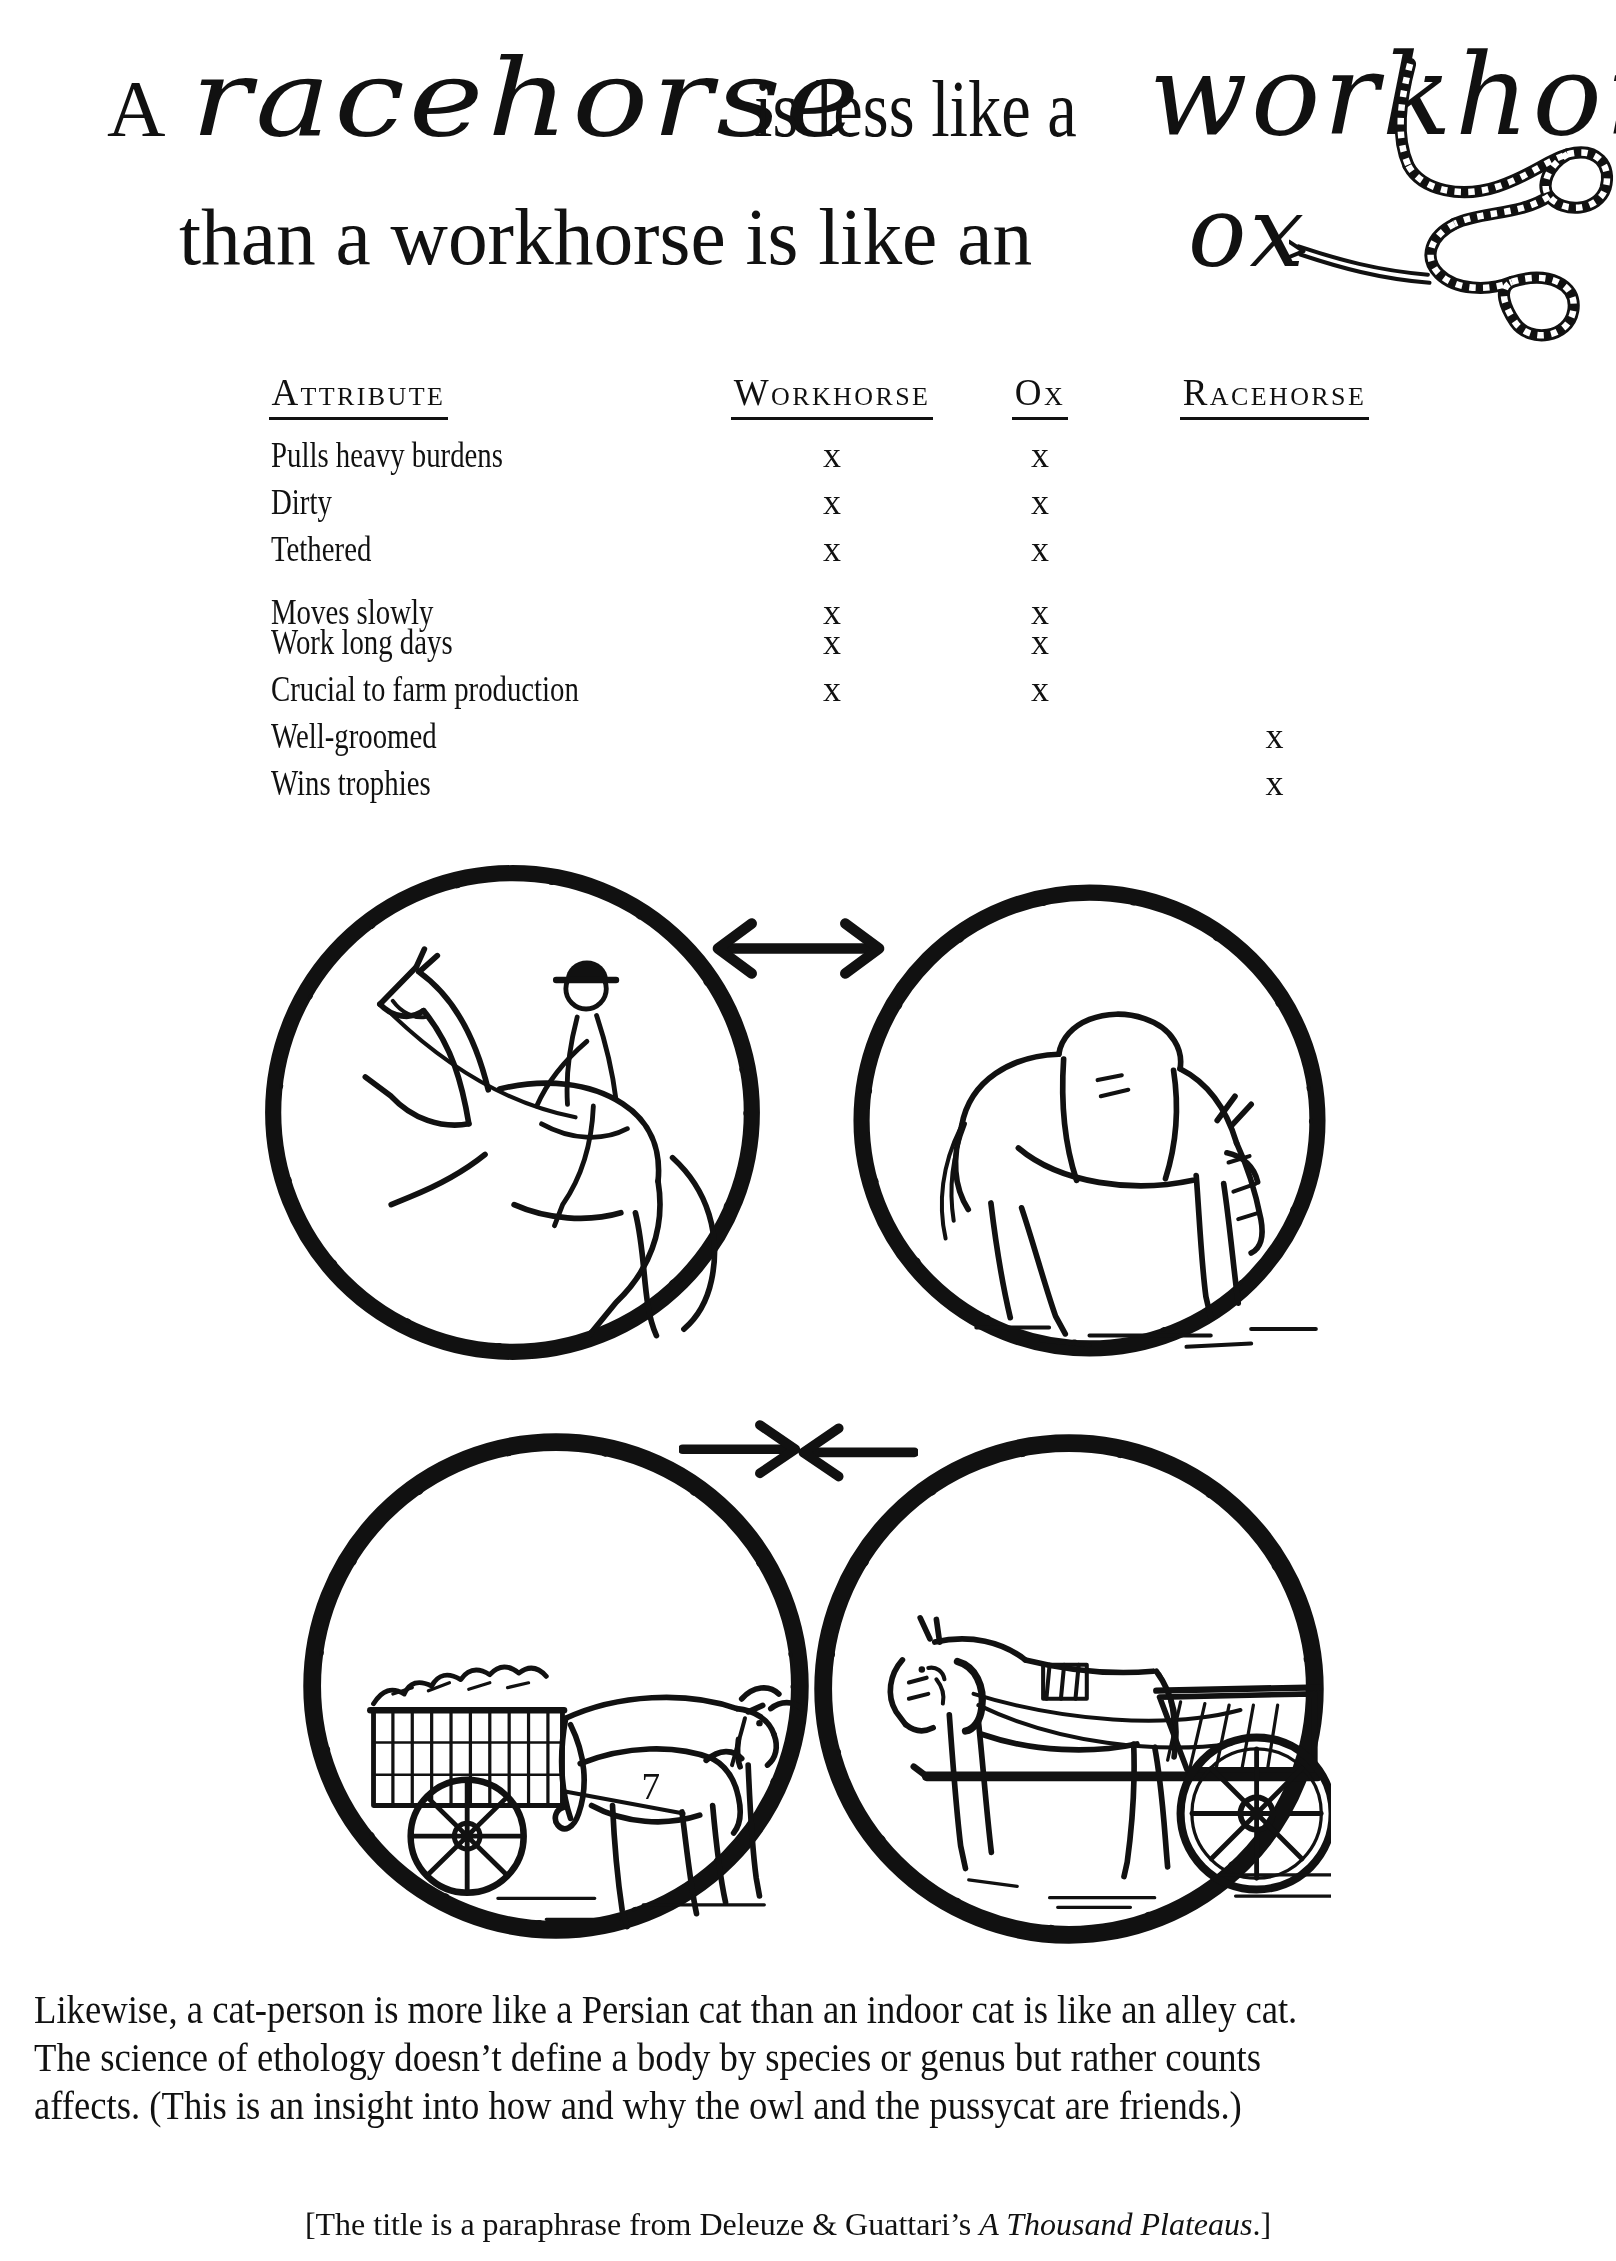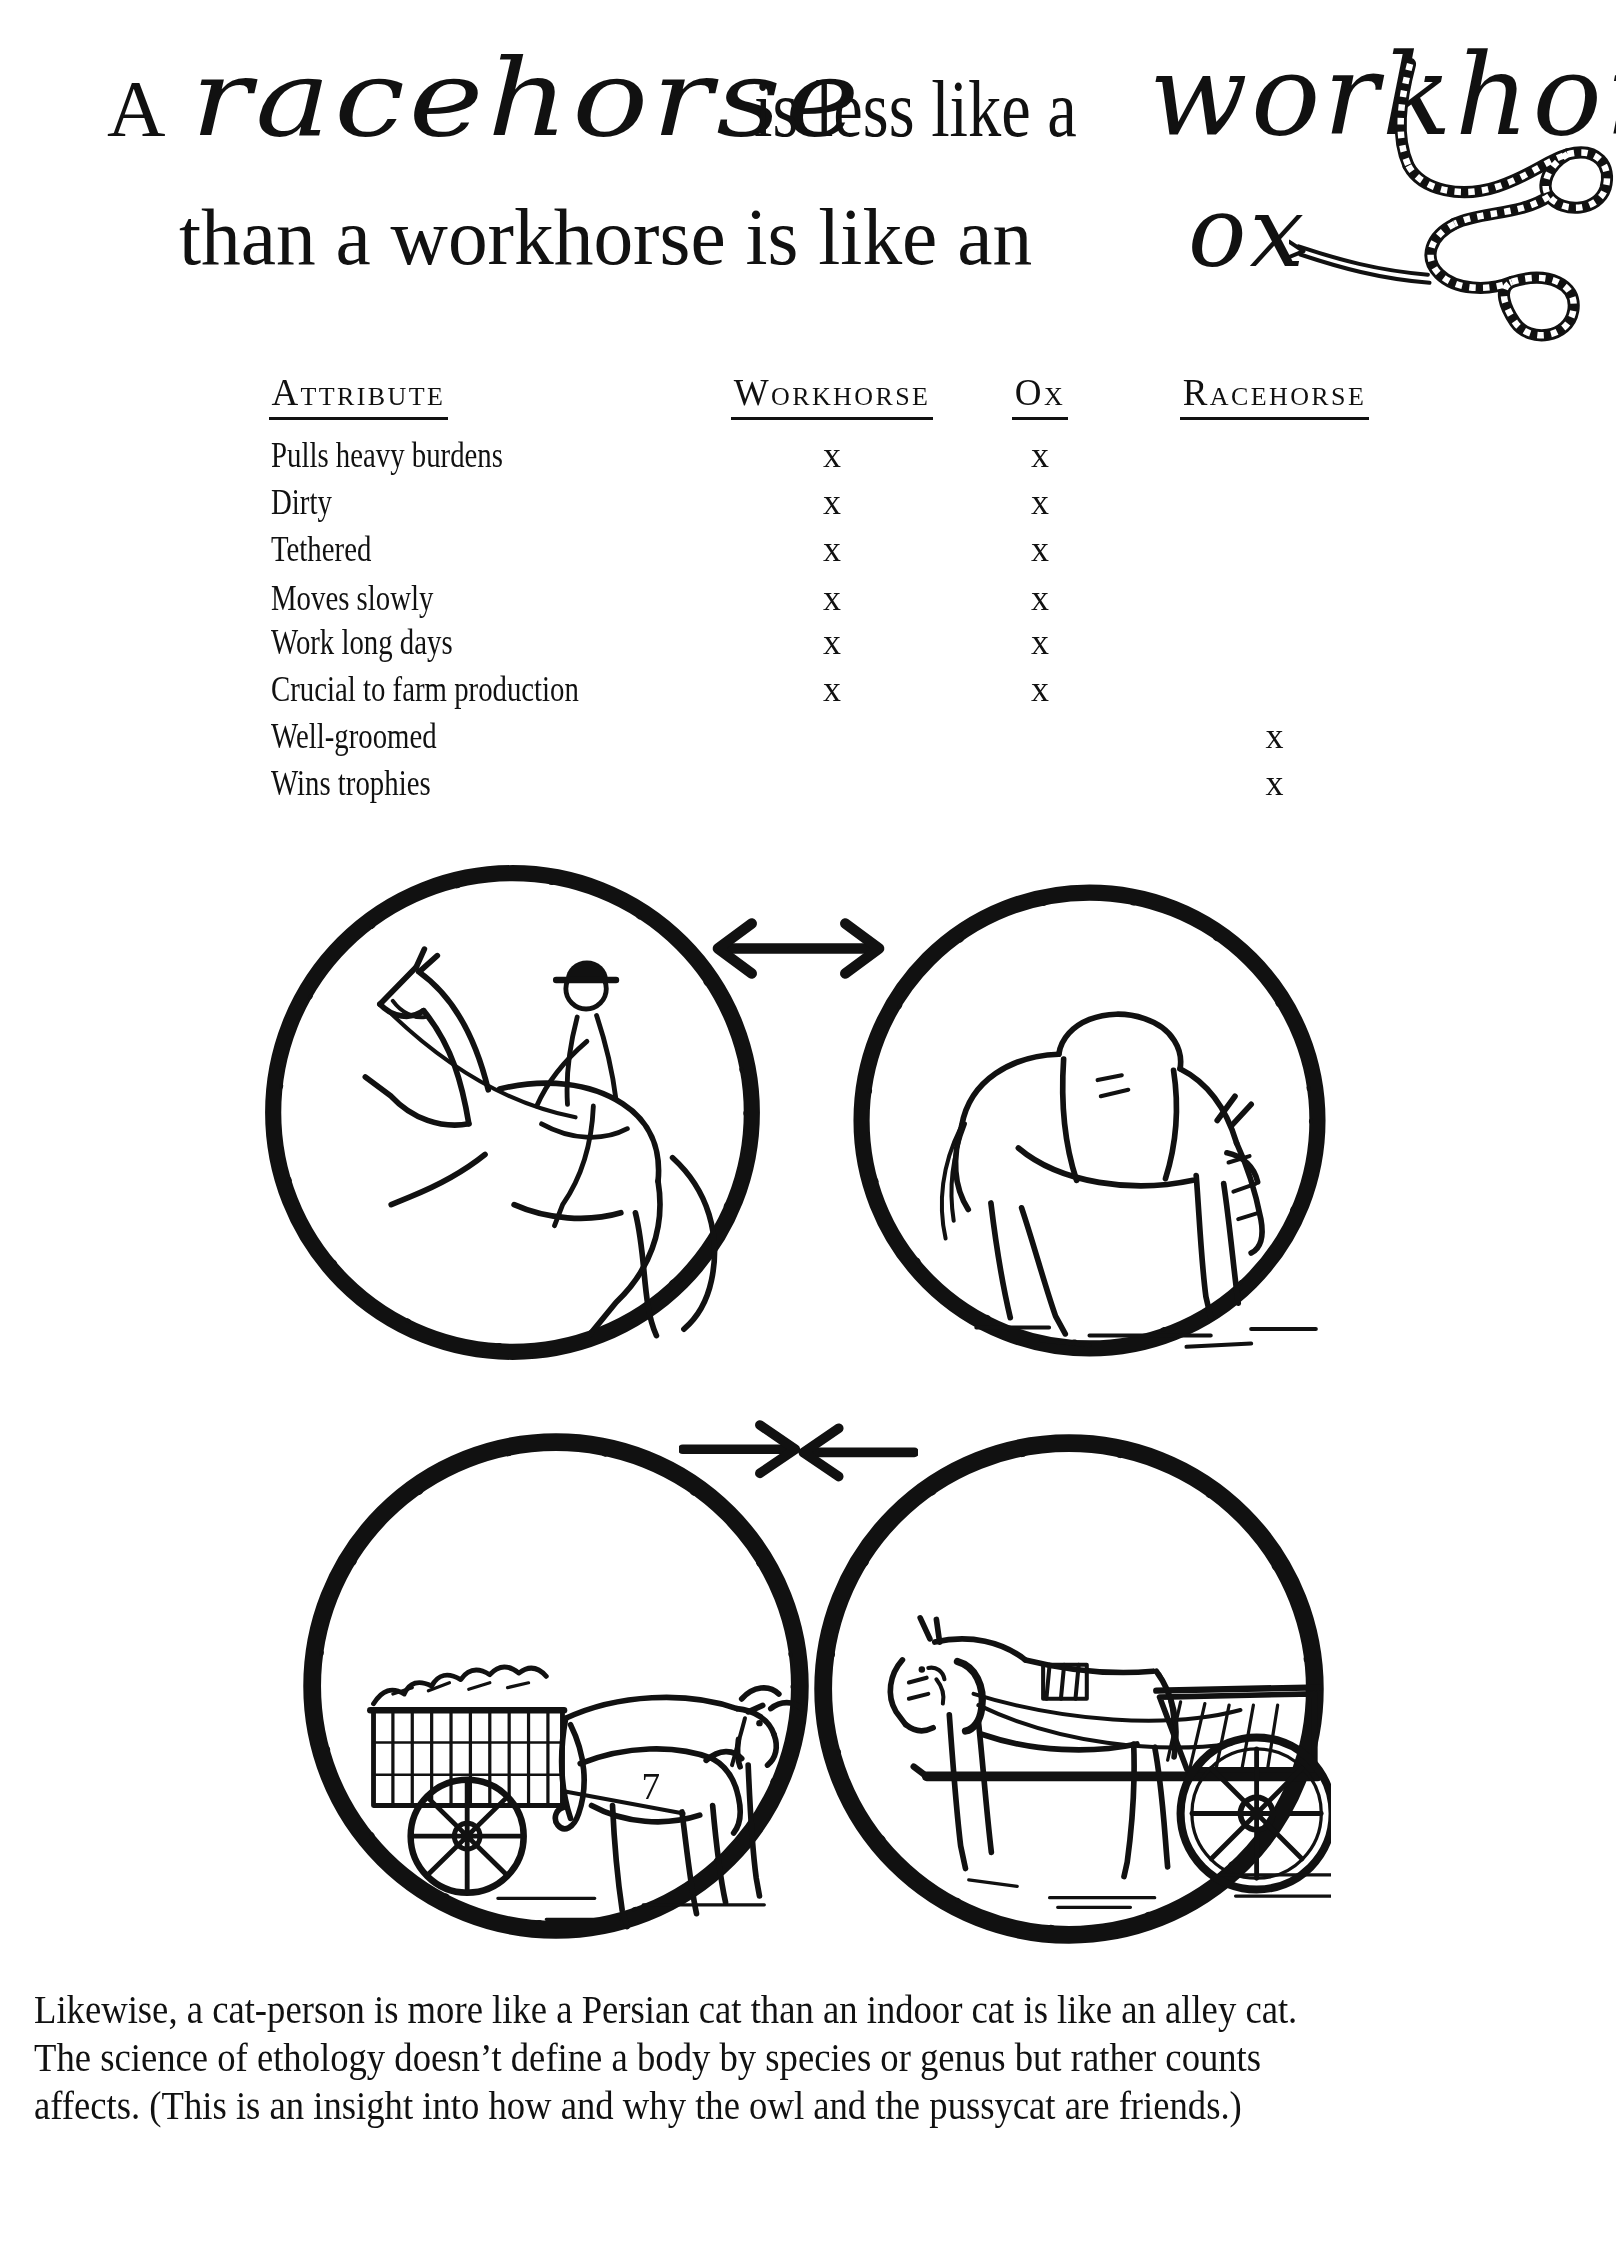--- a/index.html
+++ b/index.html
@@ -80,21 +80,21 @@
         <span class="cell xmark" style="left:711px;top:4.8px;width:242px;">x</span>
         <span class="cell xmark" style="left:939px;top:4.8px;width:202px;">x</span>
         <span class="cell xmark" style="left:1145px;top:4.8px;width:259px;"></span>
       </div>
       <div class="abs" style="left:0;top:94px;width:1616px;height:47px;">
         <span class="abs rowlabel" style="left:271px;top:4.8px;">Tethered</span>
         <span class="cell xmark" style="left:711px;top:4.8px;width:242px;">x</span>
         <span class="cell xmark" style="left:939px;top:4.8px;width:202px;">x</span>
         <span class="cell xmark" style="left:1145px;top:4.8px;width:259px;"></span>
       </div>
-      <div class="abs" style="left:0;top:143px;width:1616px;height:47px;">
+      <div class="abs" style="left:0;top:157px;width:1616px;height:47px;">
         <span class="abs rowlabel" style="left:271px;top:4.8px;">Moves slowly</span>
         <span class="cell xmark" style="left:711px;top:4.8px;width:242px;">x</span>
         <span class="cell xmark" style="left:939px;top:4.8px;width:202px;">x</span>
         <span class="cell xmark" style="left:1145px;top:4.8px;width:259px;"></span>
       </div>
       <div class="abs" style="left:0;top:187px;width:1456px;height:47px;">
         <span class="abs rowlabel" style="left:271px;top:4.8px;">Work long days</span>
         <span class="cell xmark" style="left:711px;top:4.8px;width:242px;">x</span>
         <span class="cell xmark" style="left:939px;top:4.8px;width:202px;">x</span>
         <span class="cell xmark" style="left:1145px;top:4.8px;width:259px;"></span>
@@ -287,15 +287,18 @@
       <path d="M200,560 l60,8"></path>
     </g>
   </svg>
 
   <div class="abs" style="left:9.7px;top:1986px;width:1604px;margin-left:24px;">
     <div class="para-line">Likewise, a cat-person is more like a Persian cat than an indoor cat is like an alley cat.</div>
     <div class="para-line">The science of ethology doesn’t define a body by species or genus but rather counts</div>
     <div class="para-line">affects. (This is an insight into how and why the owl and the pussycat are friends.)</div>
   </div>
 
+  <div class="abs footnote" style="left:0;top:2206px;width:1576px;">
+    <span>[The title is a paraphrase from Deleuze &amp; Guattari’s </span><span style="font-style:italic;">A Thousand Plateaus</span><span>.]</span>
+  </div>
 
 </div>
 
 
 </body></html>

